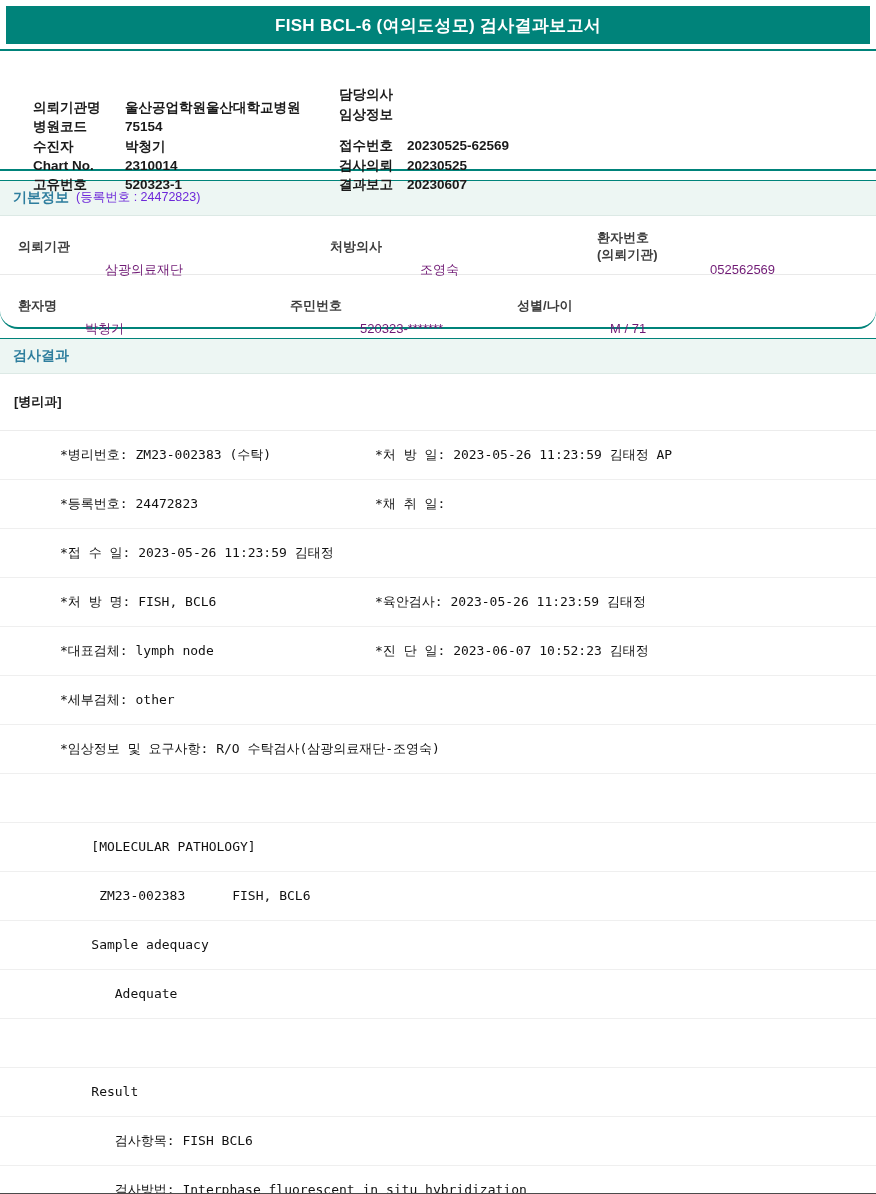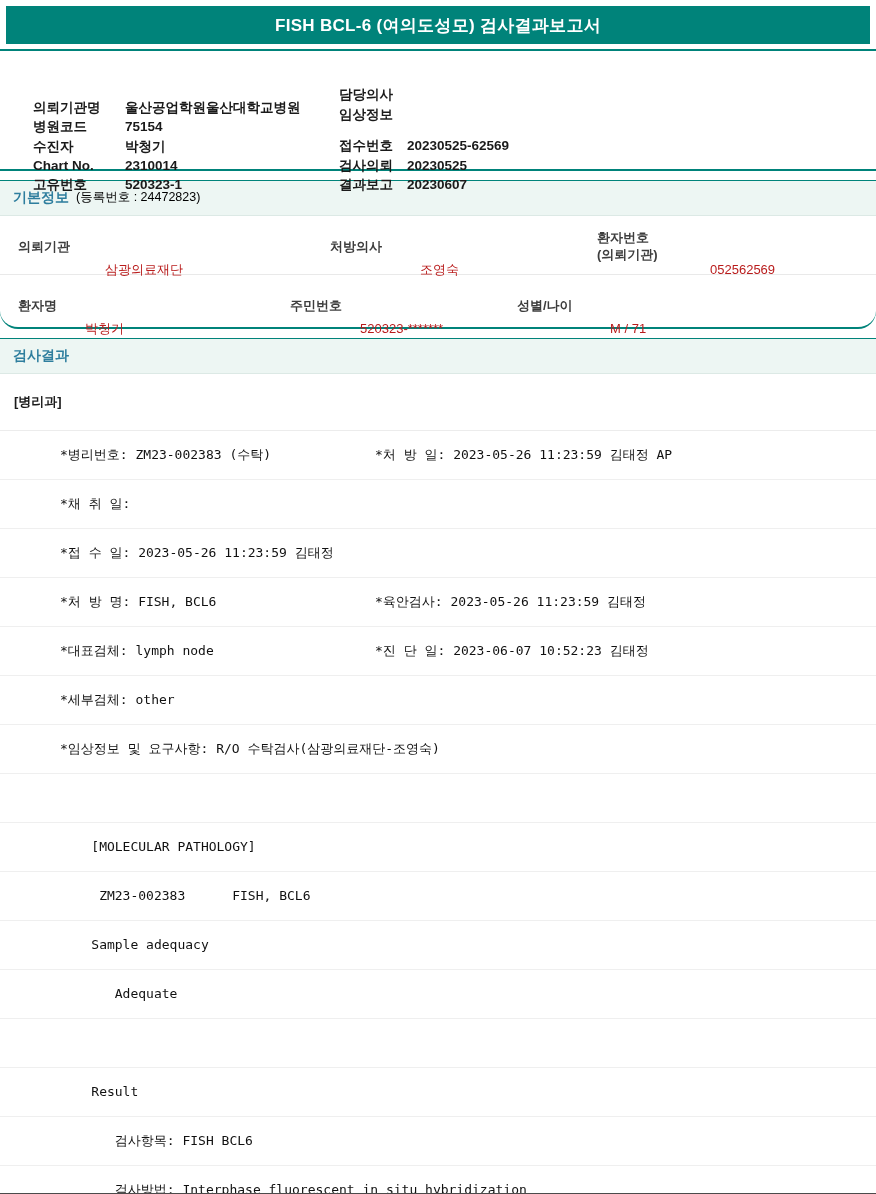--- a/index.html
+++ b/index.html
@@ -20,28 +20,28 @@
   .c3 .ph-label{width:68px;}
   .ph-val{font-weight:bold;margin-top:40px;}
   .ph-val-m{width:58px;}
   .ph-label2{font-weight:bold;width:42px;}
 
   .rule-teal{height:2px;background:#00837A;margin-top:6px;}
 
   .sect{margin-top:9px;border-top:1px solid #00837A;border-bottom:1px solid #DCE9E5;
         background:#EDF6F3;height:34px;display:flex;align-items:center;padding-left:13px;}
   .sect-title{color:#2E7E9E;font-weight:bold;font-size:14px;}
-  .sect-sub{color:#000000;font-size:12.5px;margin-left:7px;}
+  .sect-sub{color:#6d28d9;font-size:12.5px;margin-left:7px;}
 
   .irow{display:grid;grid-template-columns:67px 205px 70px 157px 93px 1fr;
         padding-left:18px;align-items:center;font-size:13px;border-bottom:1px solid #E9E9E9;}
   .irow1{height:58px;gap:20px;}
   .irow2{height:52px;border-bottom:2px solid #00837A;border-radius:18px;}
   .ilabel{font-weight:bold;color:#3d3d3d;white-space:pre-line;line-height:1.3;}
-  .ivalue{color:#b91c1c;margin-top:45px;}
+  .ivalue{color:#701a75;margin-top:45px;}
 
   .dept{height:56px;display:flex;align-items:center;padding-left:14px;
         font-weight:bold;font-size:13px;border-bottom:1px solid #ECECEC;}
 
   .rrow{display:grid;grid-template-columns:315px 1fr;padding-left:60px;height:48px;
         align-items:center;border-bottom:1px solid #EFEFEF;white-space:pre;
         font-family:"DejaVu Sans Mono","Liberation Mono",monospace;font-size:13px;color:#111111;}
 
   .bottombar{position:absolute;left:0;right:0;bottom:4px;height:3px;background:#4B4B4B;}
 </style>
@@ -135,20 +135,21 @@
 
   <div class="dept">
     <span>[병리과]</span>
   </div>
 
   <div class="rrow">
     <span>*병리번호: ZM23-002383 (수탁)</span>
     <span>*처 방 일: 2023-05-26 11:23:59 김태정 AP</span>
   </div>
   <div class="rrow">
+    <span>*등록번호: 24472823</span>
     <span>*채 취 일:</span>
   </div>
   <div class="rrow">
     <span>*접 수 일: 2023-05-26 11:23:59 김태정</span>
   </div>
   <div class="rrow">
     <span>*처 방 명: FISH, BCL6</span>
     <span>*육안검사: 2023-05-26 11:23:59 김태정</span>
   </div>
   <div class="rrow">

